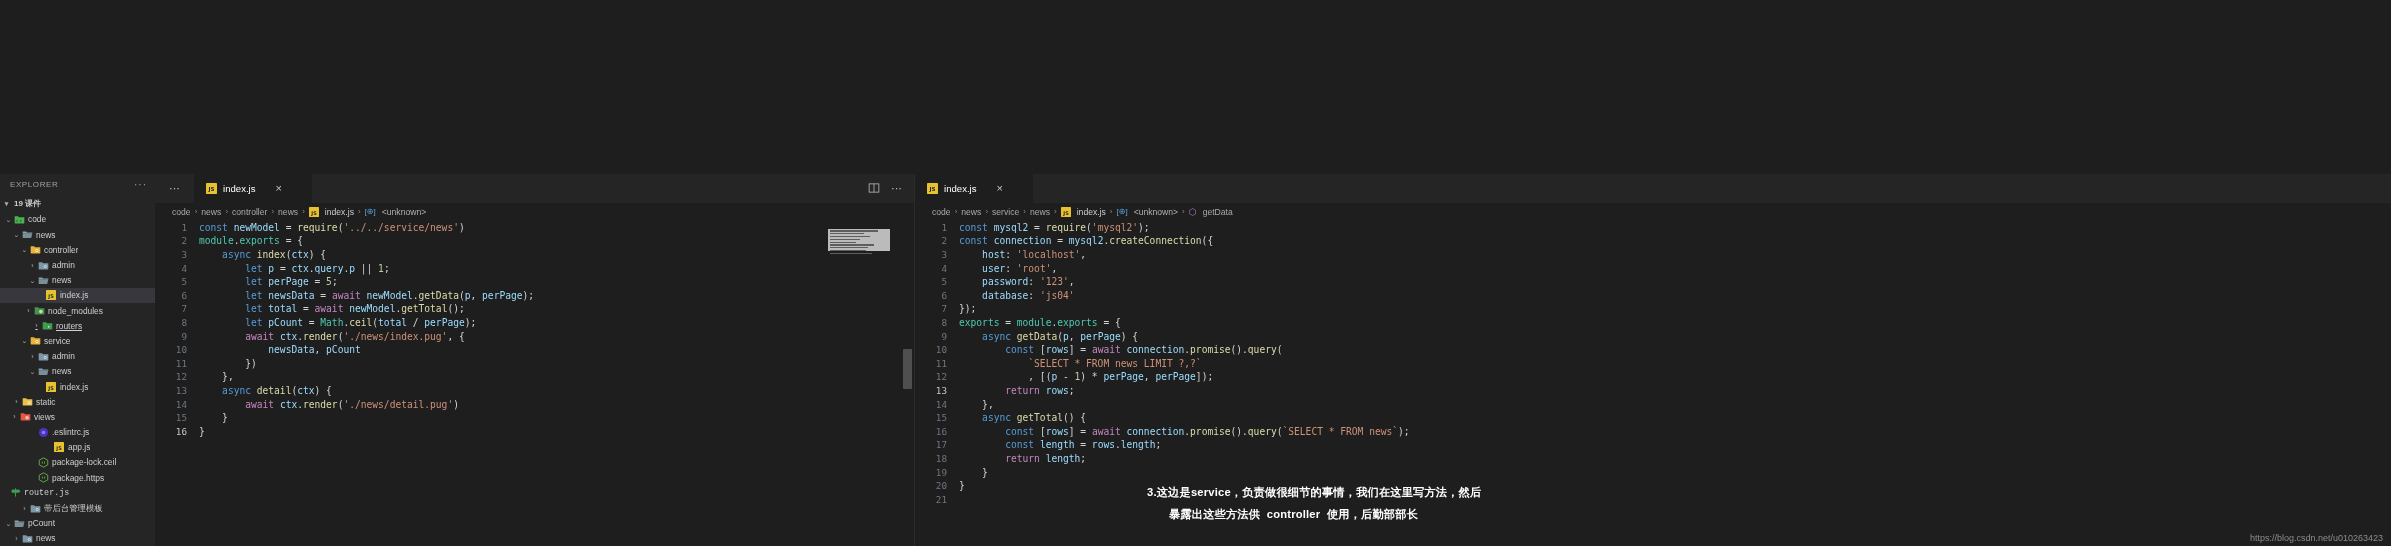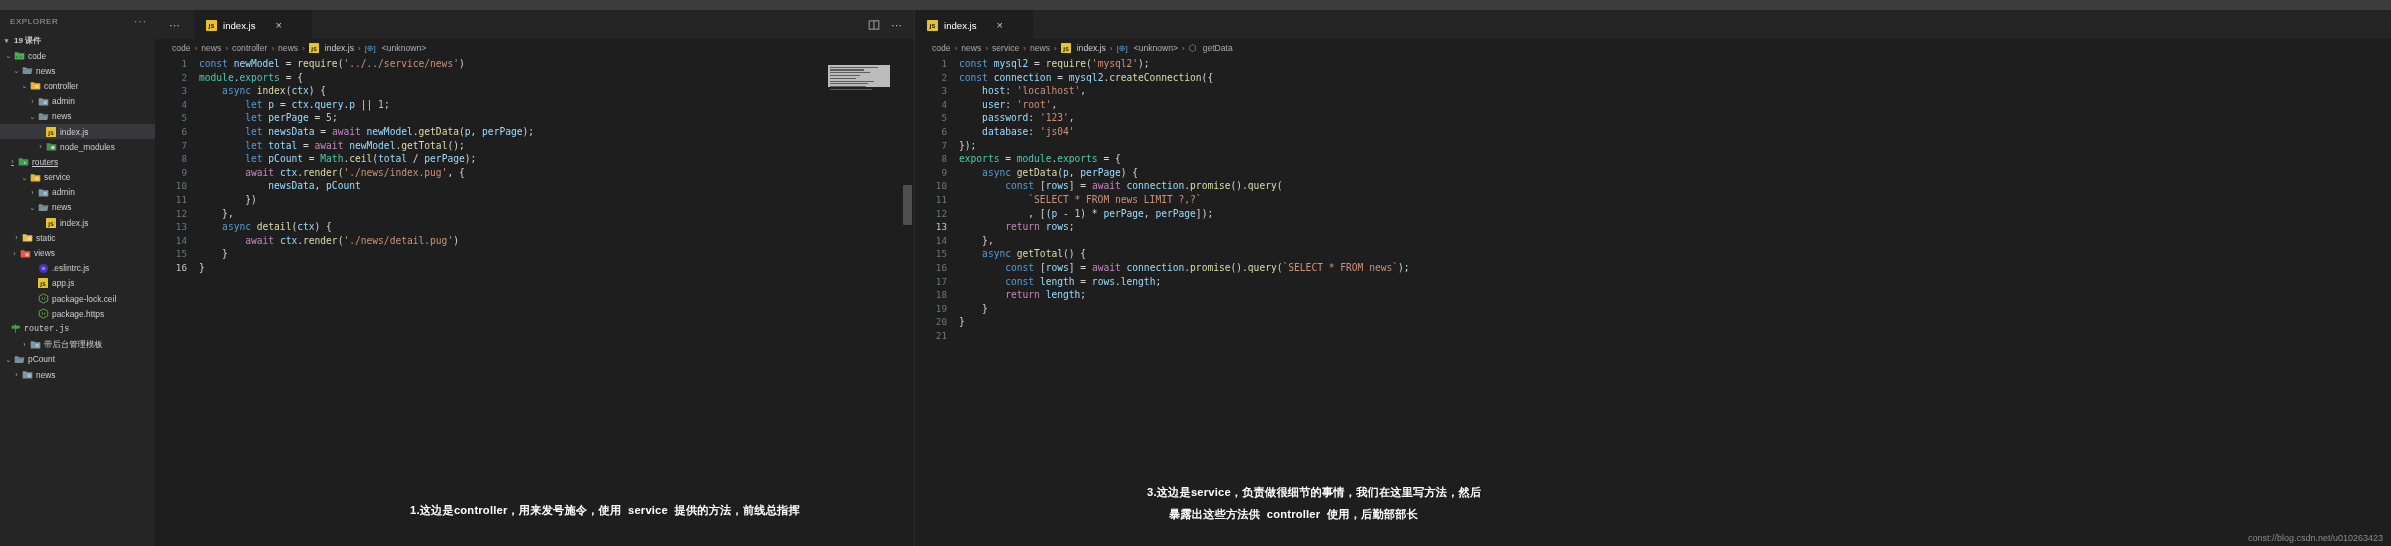--- a/index.html
+++ b/index.html
@@ -3,21 +3,21 @@
 <meta charset="utf-8">
 <style>
   * { margin:0; padding:0; box-sizing:border-box; }
   html,body{ background:#1e1e1e; }
   body{
     width:2391px; height:546px;
     font-family:"Liberation Sans", sans-serif;
     color:#ccc; overflow:hidden;
     -webkit-font-smoothing:antialiased;
   }
-  .app{ display:flex; flex-direction:column; width:2391px; height:546px; }
+  .app{ display:flex; flex-direction:row; width:2391px; height:546px;align-items:flex-end; }
   .titlebar{ height:10px; background:#3c3c3c; flex:none; }
   .body-row{ display:flex; flex:1; min-height:0; }
 
   
   .sidebar{
     width:155px; background:#252526; flex:none;
     display:flex; flex-direction:column; overflow:hidden;
   }
   .sb-head{
     height:22px; display:flex; align-items:center;
@@ -179,31 +179,31 @@
           <div class="row sel" style="padding-left: 36px;">
             <span class="tw"></span>
             <span class="ficon">
               <svg width="10" height="10" viewBox="0 0 16 16">
                 <rect width="16" height="16" rx="1" fill="#e8c22e"></rect>
                 <text x="8" y="12" font-size="8" font-family="DejaVu Sans" font-weight="bold" fill="#2b2b2b" text-anchor="middle">JS</text>
               </svg>
             </span>
             <span class="lbl">index.js</span>
           </div>
-          <div class="row" style="padding-left: 36px;">
+          <div class="row" style="padding-left: 24px;">
             <span class="tw">›</span>
             <span class="ficon">
               <svg width="11" height="11" viewBox="0 0 16 16">
                 <path d="M1 3.2h5l1.2 1.6H15v8.4a.6.6 0 0 1-.6.6H1.6a.6.6 0 0 1-.6-.6z" fill="#49924e"></path>
                 <circle cx="10" cy="9.6" r="2.6" fill="#b9e6b0"></circle>
               </svg>
             </span>
             <span class="lbl">node_modules</span>
           </div>
-          <div class="row" style="padding-left: 8px; text-decoration: underline;">
+          <div class="row" style="padding-left: 32px; text-decoration: underline;">
             <span class="tw">›</span>
             <span class="ficon">
               <svg width="11" height="11" viewBox="0 0 16 16">
                 <path d="M1 3.2h5l1.2 1.6H15v8.4a.6.6 0 0 1-.6.6H1.6a.6.6 0 0 1-.6-.6z" fill="#3f9e4d"></path>
                 <path d="M9 8.3l2.6 1.6L9 11.5z" fill="#d6f5d2"></path>
               </svg>
             </span>
             <span class="lbl">routers</span>
           </div>
           <div class="row" style="padding-left: 20px;">
@@ -275,21 +275,21 @@
           <div class="row" style="padding-left: 28px;">
             <span class="tw"></span>
             <span class="ficon">
               <svg width="11" height="11" viewBox="0 0 16 16">
                 <circle cx="8" cy="8" r="6.6" fill="#4b32c3"></circle>
                 <circle cx="8" cy="8" r="2.6" fill="#8080f2"></circle>
               </svg>
             </span>
             <span class="lbl">.eslintrc.js</span>
           </div>
-          <div class="row" style="padding-left: 28px;">
+          <div class="row" style="padding-left: 44px;">
             <span class="tw"></span>
             <span class="ficon">
               <svg width="10" height="10" viewBox="0 0 16 16">
                 <rect width="16" height="16" rx="1" fill="#e8c22e"></rect>
                 <text x="8" y="12" font-size="8" font-family="DejaVu Sans" font-weight="bold" fill="#2b2b2b" text-anchor="middle">JS</text>
               </svg>
             </span>
             <span class="lbl">app.js</span>
           </div>
           <div class="row" style="padding-left: 28px;">
@@ -413,21 +413,20 @@
               <i style="width:26px"></i>
               <i style="width:44px"></i>
             <i style="width:38px"></i>
               <i style="width:36px"></i>
               <i style="width:42px"></i>
           </div>
         </div>
         <div class="vscroll">
           <div class="vthumb"></div>
         </div>
-        <div class="anno" style="left:255px; bottom:28px;">1.这边是controller，用来发号施令，使用  service  提供的方法，前线总指挥</div>
       </div>
     </div>
 
     <div class="pane pane-right">
       <div class="tabbar">
         <div class="tab">
           <span>
             <svg width="11" height="11" viewBox="0 0 16 16">
                 <rect width="16" height="16" rx="1" fill="#e8c22e"></rect>
                 <text x="8" y="12" font-size="8" font-family="DejaVu Sans" font-weight="bold" fill="#2b2b2b" text-anchor="middle">JS</text>
@@ -461,18 +460,18 @@
           <span class="sep">›</span>
           <span style="color: rgb(177, 128, 215); margin-right: 2px; font-size: 9px;">⬡</span>
           <span class="">getData</span>
         </div>
 
       <div class="code-area">
         <div class="code" id="code-right"><div class="ln-row"><span class="ln">1</span><span class="src"><span class="kw">const </span><span class="var">mysql2</span><span class="pl"> = </span><span class="ylw">require</span><span class="pl">(</span><span class="str">'mysql2'</span><span class="pl">);</span></span></div><div class="ln-row"><span class="ln">2</span><span class="src"><span class="kw">const </span><span class="var">connection</span><span class="pl"> = </span><span class="var">mysql2</span><span class="pl">.</span><span class="ylw">createConnection</span><span class="pl">({</span></span></div><div class="ln-row"><span class="ln">3</span><span class="src"><span class="pl">    </span><span class="var">host</span><span class="pl">: </span><span class="str">'localhost'</span><span class="pl">,</span></span></div><div class="ln-row"><span class="ln">4</span><span class="src"><span class="pl">    </span><span class="var">user</span><span class="pl">: </span><span class="str">'root'</span><span class="pl">,</span></span></div><div class="ln-row"><span class="ln">5</span><span class="src"><span class="pl">    </span><span class="var">password</span><span class="pl">: </span><span class="str">'123'</span><span class="pl">,</span></span></div><div class="ln-row"><span class="ln">6</span><span class="src"><span class="pl">    </span><span class="var">database</span><span class="pl">: </span><span class="str">'js04'</span></span></div><div class="ln-row"><span class="ln">7</span><span class="src"><span class="pl">});</span></span></div><div class="ln-row"><span class="ln">8</span><span class="src"><span class="cls">exports</span><span class="pl"> = </span><span class="cls">module</span><span class="pl">.</span><span class="cls">exports</span><span class="pl"> = {</span></span></div><div class="ln-row"><span class="ln">9</span><span class="src"><span class="pl">    </span><span class="kw">async </span><span class="fn">getData</span><span class="pl">(</span><span class="var">p</span><span class="pl">, </span><span class="var">perPage</span><span class="pl">) {</span></span></div><div class="ln-row"><span class="ln">10</span><span class="src"><span class="pl">        </span><span class="kw">const </span><span class="pl">[</span><span class="var">rows</span><span class="pl">] = </span><span class="kw2">await </span><span class="var">connection</span><span class="pl">.</span><span class="ylw">promise</span><span class="pl">().</span><span class="ylw">query</span><span class="pl">(</span></span></div><div class="ln-row"><span class="ln">11</span><span class="src"><span class="pl">            </span><span class="str">`SELECT * FROM news LIMIT ?,?`</span></span></div><div class="ln-row"><span class="ln">12</span><span class="src"><span class="pl">            , [(</span><span class="var">p</span><span class="pl"> - </span><span class="num">1</span><span class="pl">) * </span><span class="var">perPage</span><span class="pl">, </span><span class="var">perPage</span><span class="pl">]);</span></span></div><div class="ln-row"><span class="ln cur">13</span><span class="src"><span class="pl">        </span><span class="kw2">return </span><span class="var">rows</span><span class="pl">;</span></span></div><div class="ln-row"><span class="ln">14</span><span class="src"><span class="pl">    },</span></span></div><div class="ln-row"><span class="ln">15</span><span class="src"><span class="pl">    </span><span class="kw">async </span><span class="fn">getTotal</span><span class="pl">() {</span></span></div><div class="ln-row"><span class="ln">16</span><span class="src"><span class="pl">        </span><span class="kw">const </span><span class="pl">[</span><span class="var">rows</span><span class="pl">] = </span><span class="kw2">await </span><span class="var">connection</span><span class="pl">.</span><span class="ylw">promise</span><span class="pl">().</span><span class="ylw">query</span><span class="pl">(</span><span class="str">`SELECT * FROM news`</span><span class="pl">);</span></span></div><div class="ln-row"><span class="ln">17</span><span class="src"><span class="pl">        </span><span class="kw">const </span><span class="var">length</span><span class="pl"> = </span><span class="var">rows</span><span class="pl">.</span><span class="var">length</span><span class="pl">;</span></span></div><div class="ln-row"><span class="ln">18</span><span class="src"><span class="pl">        </span><span class="kw2">return </span><span class="var">length</span><span class="pl">;</span></span></div><div class="ln-row"><span class="ln">19</span><span class="src"><span class="pl">    }</span></span></div><div class="ln-row"><span class="ln">20</span><span class="src"><span class="pl">}</span></span></div><div class="ln-row"><span class="ln">21</span><span class="src"><span class="pl"></span></span></div></div>
         <div class="vscroll"></div>
         <div class="anno" style="left:232px; bottom:46px;">3.这边是service，负责做很细节的事情，我们在这里写方法，然后</div>
         <div class="anno" style="left:254px; bottom:24px;">暴露出这些方法供  controller  使用，后勤部部长</div>
-        <div class="watermark">const://blog.csdn.net/u010263423</div>
+        <div class="watermark">https://blog.csdn.net/u010263423</div>
       </div>
     </div>
 
   </div>
 </div>
 
 </body></html>

